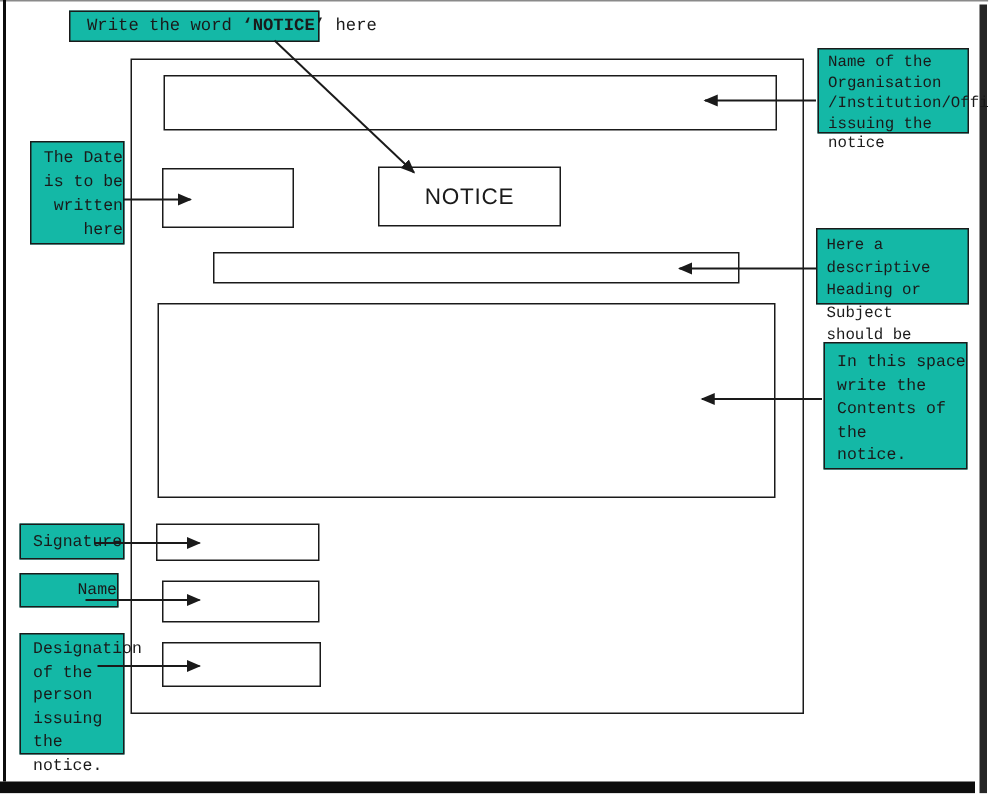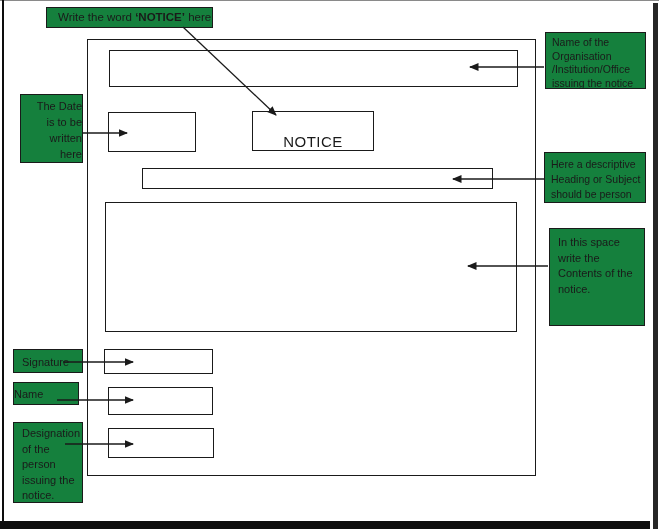--- a/index.html
+++ b/index.html
@@ -16,43 +16,44 @@
   .frame {
     border: 1.6px solid #1a1a1a;
     background: transparent;
   }
   .field {
     border: 1.5px solid #1a1a1a;
     background: #ffffff;
   }
   .callout {
     border: 1.4px solid #1a1a1a;
-    background: #15803d;
+    background: #14b8a6;
     font-size: 11px;
     line-height: 16px;
     white-space: pre-line;
     padding: 3px 0 0 8px;
+    font-family: Liberation Mono, monospace;
   }
   .callout-top {
     font-size: 11.5px;
     line-height: 17px;
     padding: 1px 0 0 11px;
     white-space: nowrap;
   }
   .callout-top .bold { font-weight: bold; }
   .callout-org { font-size: 10.5px; line-height: 13.5px; padding: 3px 0 0 6px; }
   .callout-heading { font-size: 10.5px; line-height: 15px; padding: 4px 0 0 6px; }
   .callout-contents { line-height: 15.5px; padding: 6px 0 0 8px; }
   .callout-date { line-height: 16px; padding: 3px 0 0 7px; text-align: right; }
   .callout-designation { line-height: 15.5px; padding: 3px 0 0 8px; }
   .callout-signature { padding: 4px 0 0 8px; }
-  .callout-name { padding: 3px 0 0 0; }
+  .callout-name { padding: 3px 0 0 0; text-align: right; }
   .notice-title-box {
     display: flex;
-    align-items: flex-end;
+    align-items: center;
     justify-content: center;
     font-size: 15px;
     letter-spacing: 0.5px;
   }
   svg.overlay {
     position: absolute;
     left: 0; top: 0;
     width: 659px; height: 529px;
     pointer-events: none;
   }
@@ -92,21 +93,21 @@
 
   <div class="abs callout callout-org" style="left:545px; top:32px; width:101px; height:57px;">Name of the
 Organisation
 /Institution/Office
 issuing the notice</div>
 
   <div class="abs callout callout-heading" style="left:544px; top:152px; width:102px; height:51px;">Here a descriptive
 Heading or Subject
 should be person</div>
 
-  <div class="abs callout callout-contents" style="left:549px; top:228px; width:96px; height:98px;">In this space
+  <div class="abs callout callout-contents" style="left:549px; top:228px; width:96px; height:85px;">In this space
 write the
 Contents of the
 notice.</div>
 
   <div class="abs callout callout-signature" style="left:13px; top:349px; width:70px; height:24px;">Signature</div>
 
   <div class="abs callout callout-name" style="left:13px; top:382px; width:66px; height:23px;">Name</div>
 
   <div class="abs callout callout-designation" style="left:13px; top:422px; width:70px; height:81px;">Designation
 of the

